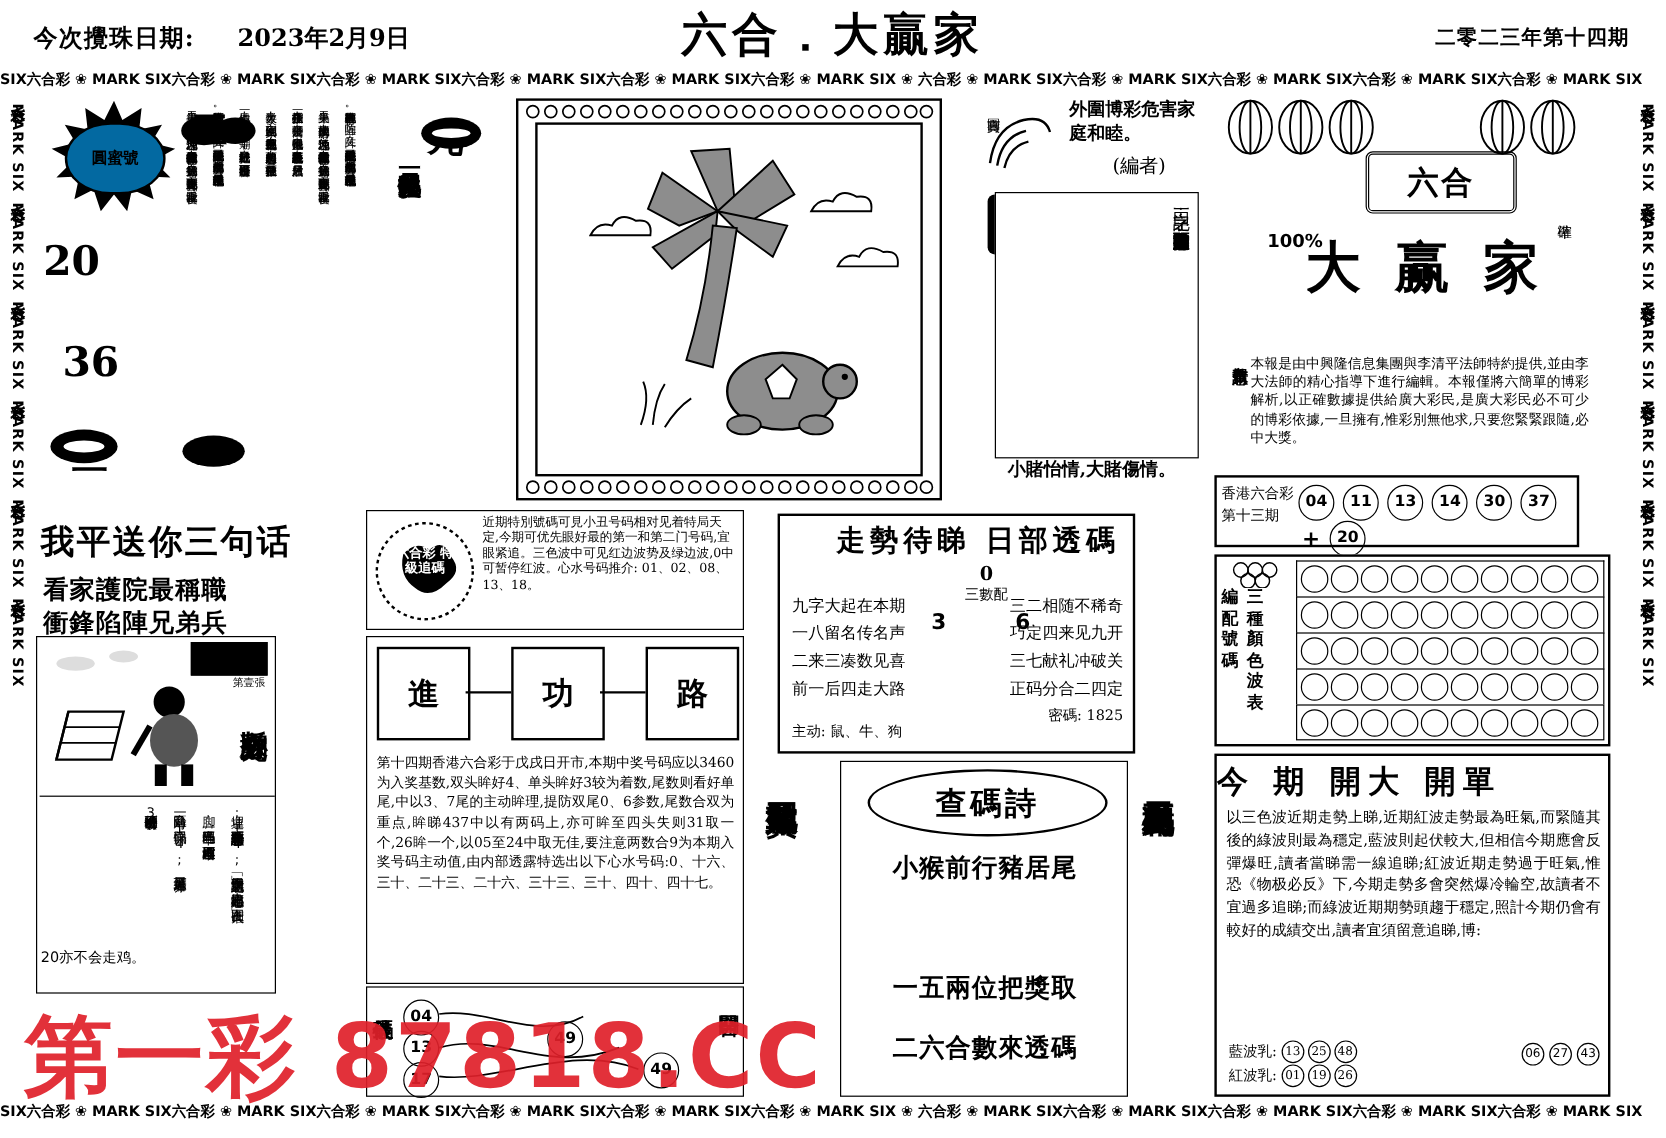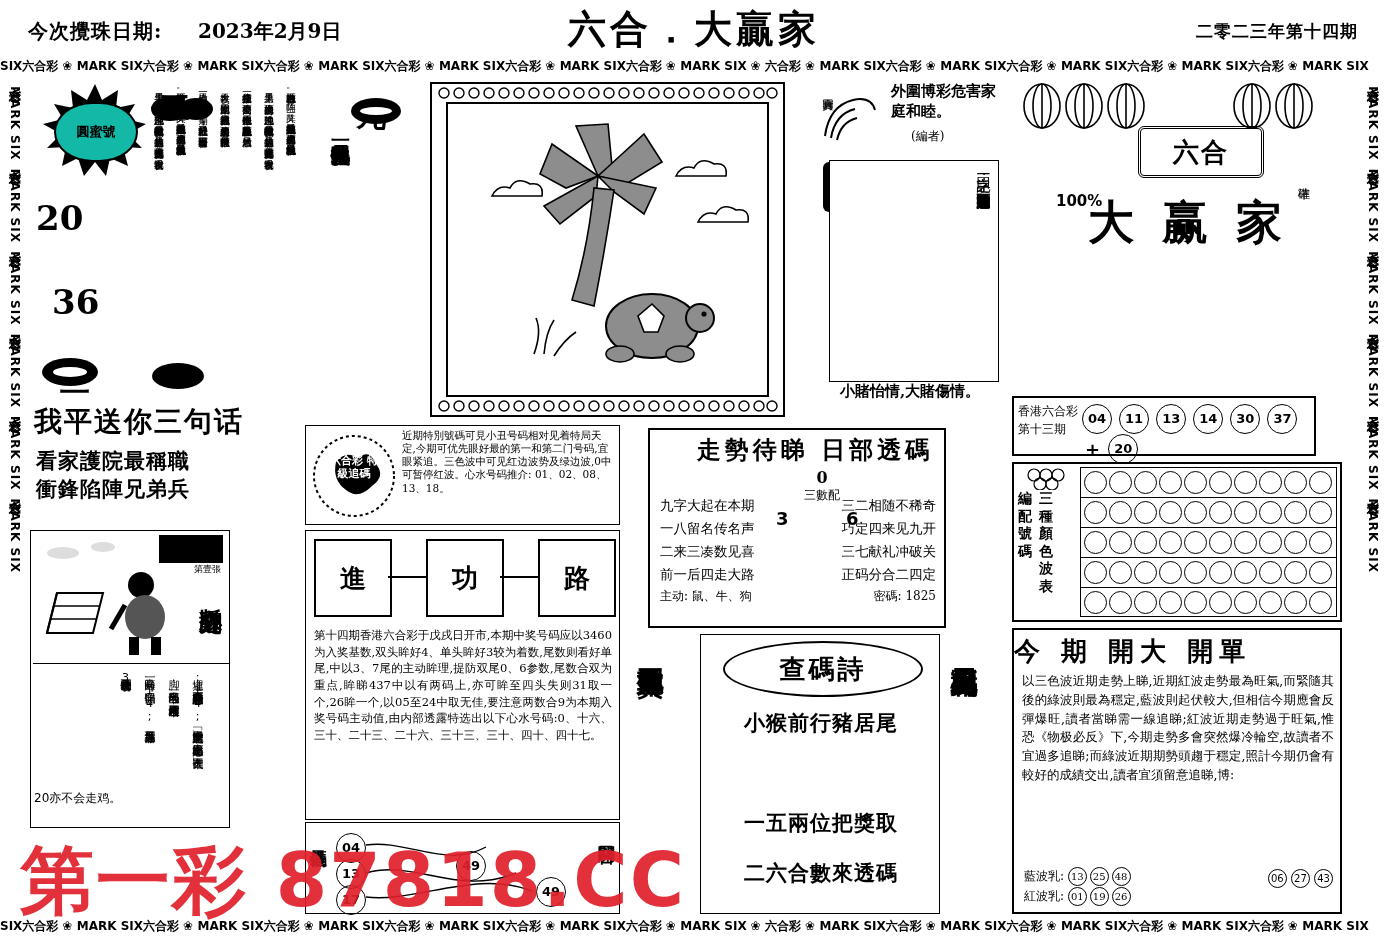--- a/index.html
+++ b/index.html
@@ -44,27 +44,27 @@
 
   
 
   
   #tl-dense{left:30px;top:82px;width:268px;height:330px;}
   #tl-dense .col{position:absolute;top:4px;font-size:9.5px;letter-spacing:0px;}
 
   
   .burst{position:absolute;left:40px;top:84px;width:110px;height:92px;}
   .burst .inner{position:absolute;left:14px;top:18px;width:80px;height:56px;border:2px solid #000;border-radius:50%/55%;
-     background:#14b8a6;display:flex;align-items:center;justify-content:center;font-size:13px;font-weight:bold;}
+     background:#0369a1;display:flex;align-items:center;justify-content:center;font-size:13px;font-weight:bold;}
 
   
   .brushnum{position:absolute;font-family:"DejaVu Serif","Liberation Serif",serif;font-weight:bold;}
 
   
-  #calli{left:30px;top:403px;width:272px;height:100px;}
+  #calli{left:30px;top:433px;width:272px;height:100px;}
   #calli .l1{position:absolute;left:4px;top:0px;font-size:28px;font-weight:bold;letter-spacing:2px;}
   #calli .l2{position:absolute;left:6px;top:44px;font-size:21px;font-weight:bold;letter-spacing:1px;}
   #calli .l3{position:absolute;left:6px;top:72px;font-size:21px;font-weight:bold;letter-spacing:1px;}
 
   
   #fanban{left:30px;top:530px;width:200px;height:298px;border:1px solid #000;}
   #fanban .pic{position:absolute;left:2px;top:2px;width:196px;height:130px;border-bottom:1px solid #000;overflow:hidden;}
   #fanban .rt{position:absolute;right:2px;top:2px;width:72px;height:128px;}
   #fanban .fbtxt{position:absolute;right:4px;top:58px;font-size:23px;font-weight:bold;line-height:1.05;writing-mode:vertical-rl;text-orientation:upright;}
   #fanban .cols{position:absolute;left:4px;top:140px;width:192px;height:236px;}
@@ -77,21 +77,21 @@
   #palm{left:430px;top:82px;width:355px;height:335px;border:2px solid #000;}
   #palm .beadtop,#palm .beadbot{position:absolute;left:0;width:100%;height:14px;}
   #palm .inner{position:absolute;left:14px;top:18px;right:14px;bottom:18px;border:2px solid #000;background:#fff;}
 
   
   #kuaipao{position:absolute;left:330px;top:130px;font-size:19px;font-weight:bold;line-height:1.18;}
 
   
   #scroll{left:815px;top:82px;width:190px;height:330px;}
   #scroll .warn{position:absolute;left:76px;top:0px;font-size:15px;font-weight:bold;line-height:1.3;}
-  #scroll .author{position:absolute;left:96px;top:46px;font-size:12px;}
+  #scroll .author{position:absolute;left:112px;top:46px;font-size:16px;}
   #scroll .paper{position:absolute;left:14px;top:78px;width:168px;height:220px;border:1px solid #000;background:#fff;}
   #scroll .small{position:absolute;left:0;top:300px;width:190px;font-size:15px;font-weight:bold;text-align:center;}
 
   
   #lantern{left:1018px;top:82px;width:300px;height:210px;}
   #lantern .lbl{position:absolute;left:120px;top:44px;width:120px;height:46px;border:3px double #000;border-radius:6px;display:flex;align-items:center;justify-content:center;font-size:26px;font-weight:bold;letter-spacing:2px;}
   #lantern .pct{position:absolute;left:38px;top:110px;font-size:15px;font-weight:bold;}
   #lantern .big{position:absolute;left:60px;top:110px;width:220px;text-align:center;font-size:46px;font-weight:bold;letter-spacing:6px;font-family:"DejaVu Serif","Liberation Serif",serif;}
   #lantern .zhun{position:absolute;right:6px;top:96px;font-size:12px;writing-mode:vertical-rl;}
 
@@ -404,20 +404,24 @@
           <line x1="276" y1="2" x2="276" y2="46"></line>
           <ellipse cx="276" cy="24" rx="9" ry="22"></ellipse>
       </g>
     </svg>
     <div class="lbl cn">六合</div>
     <div class="pct">100%</div>
     <div class="big cn">大 赢 家</div>
     <div class="zhun cn" style="height:36px;">準確</div>
   </div>
 
+  <div class="nb" id="jingqing">
+    <div class="hd cn vtext" style="height:90px;">敬請留意</div>
+    <div class="cn" style="margin-left:30px;text-align:justify;">本報是由中興隆信息集團與李清平法師特約提供,並由李大法師的精心指導下進行編輯。本報僅將六簡單的博彩解析,以正確數據提供給廣大彩民,是廣大彩民必不可少的博彩依據,一旦擁有,惟彩別無他求,只要您緊緊跟隨,必中大獎。</div>
+  </div>
 
   <div class="box" id="resbar">
     <div class="lab cn">
       <div>香港六合彩</div>
       <div>第十三期</div>
     </div>
     <div class="balls">
       <span class="ball">04</span>
       <span class="ball">11</span>
       <span class="ball">13</span>
@@ -548,21 +552,21 @@
       <div style="font-size:16px;font-weight:bold;">0</div>
       <div>三數配</div>
     </div>
     <div style="position:absolute;left:126px;top:78px;font-size:18px;font-weight:bold;">3</div>
     <div style="position:absolute;left:196px;top:78px;font-size:18px;font-weight:bold;">6</div>
     <div class="lcol cn">
       <div>九字大起在本期</div>
       <div>一八留名传名声</div>
       <div>二来三凑数见喜</div>
       <div>前一后四走大路</div>
-      <div style="font-size:12px;">主动: 鼠、牛、狗</div>
+      <div style="font-size:12px;margin-top:13px;">主动: 鼠、牛、狗</div>
     </div>
     <div class="rcol cn">
       <div>三二相随不稀奇</div>
       <div>巧定四来见九开</div>
       <div>三七献礼冲破关</div>
       <div>正码分合二四定</div>
       <div style="font-size:12px;">密碼: 1825</div>
     </div>
   </div>
 

